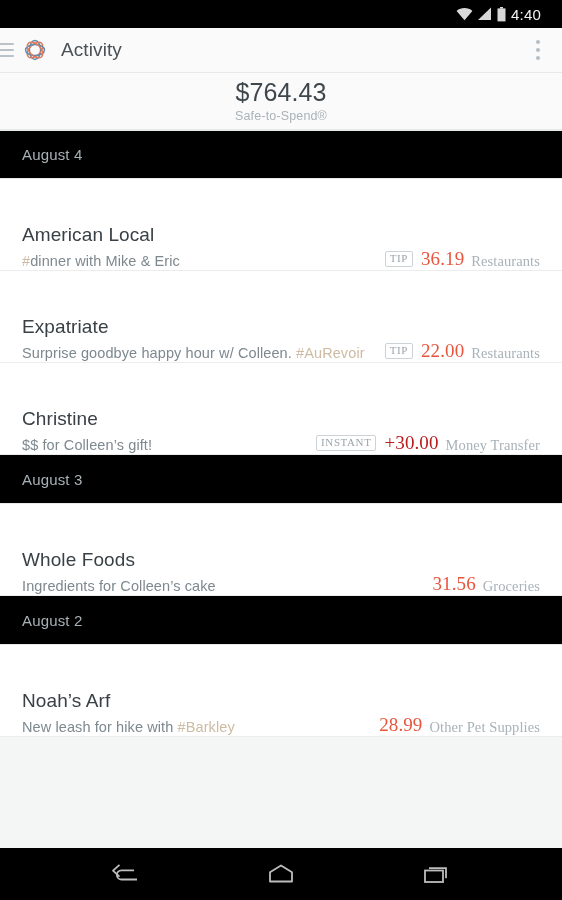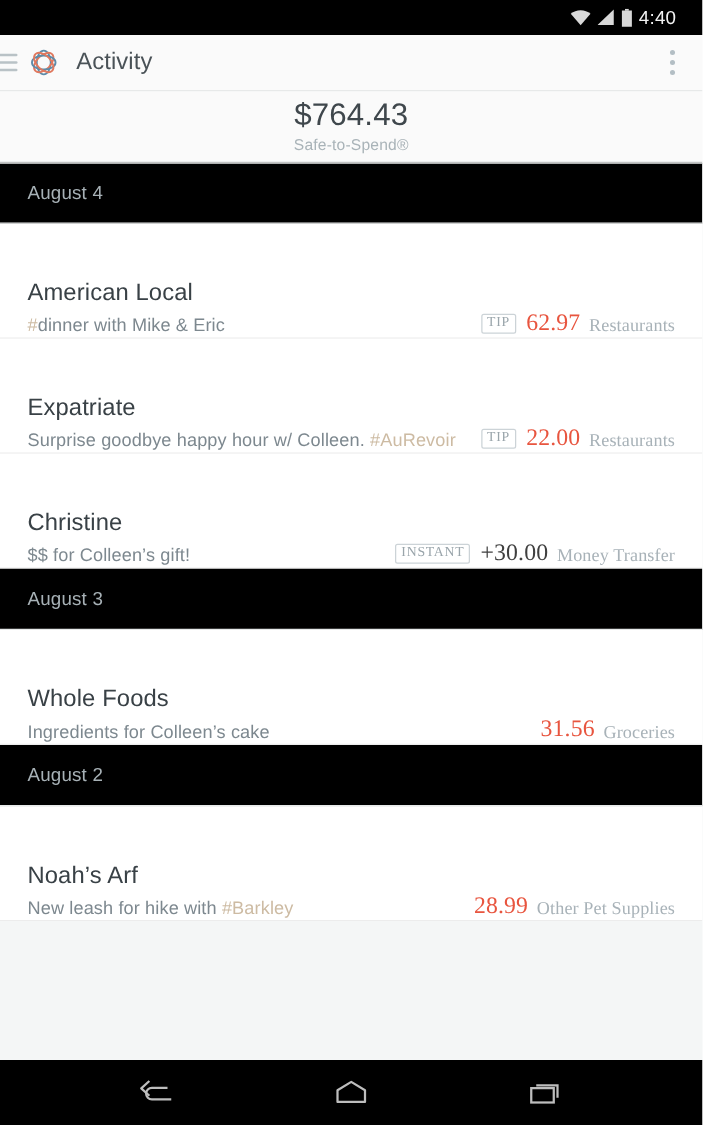--- a/index.html
+++ b/index.html
@@ -67,21 +67,21 @@
 
   .txn-right { display:flex; flex-direction:row; align-items:flex-end; gap:7px; flex:0 0 auto;font-family:Liberation Serif, serif; }
   .amount-row { display:flex; align-items:center; gap:8px; }
   .badge {
     border:1px solid #ccd3d7; border-radius:2px;
     font-size:11px; color:#9aa5ab; letter-spacing:.6px;
     padding:1px 4px 2px 4px; line-height:1.05; white-space:nowrap;
   }
   .amount { font-size:19px; letter-spacing:.1px; line-height:1.15; white-space:nowrap; }
   .amount.debit { color:#e8553f; }
-  .amount.credit { color:#404040; }
+  .amount.credit { color:#b91c1c; }
   .txn-category { font-size:14.5px; color:#a8b2b8; letter-spacing:.1px; line-height:1.15; white-space:nowrap; }
 
   .list-tail { background:#f4f6f6; height:100%; }
 
   
   .navbar {
     flex:0 0 52px; height:52px; background:#000;
     display:flex; align-items:center; justify-content:center; gap:112px;
   }
   .navbtn { display:flex; align-items:center; justify-content:center; width:44px; height:44px; }
@@ -137,21 +137,21 @@
         <div class="date-text">August 4</div>
       </div>
       <div class="txn">
         <div class="txn-left">
           <div class="txn-payee">American Local</div>
           <div class="txn-memo"><span class="hash">#</span><span>dinner with Mike &amp; Eric</span></div>
         </div>
         <div class="txn-right">
           <div class="amount-row">
             <span class="badge">TIP</span>
-            <span class="amount debit">62.97</span>
+            <span class="amount debit">36.19</span>
           </div>
           <div class="txn-category">Restaurants</div>
         </div>
       </div>
       <div class="txn">
         <div class="txn-left">
           <div class="txn-payee">Expatriate</div>
           <div class="txn-memo"><span>Surprise goodbye happy hour w/ Colleen. </span><span class="hash">#AuRevoir</span></div>
         </div>
         <div class="txn-right">

